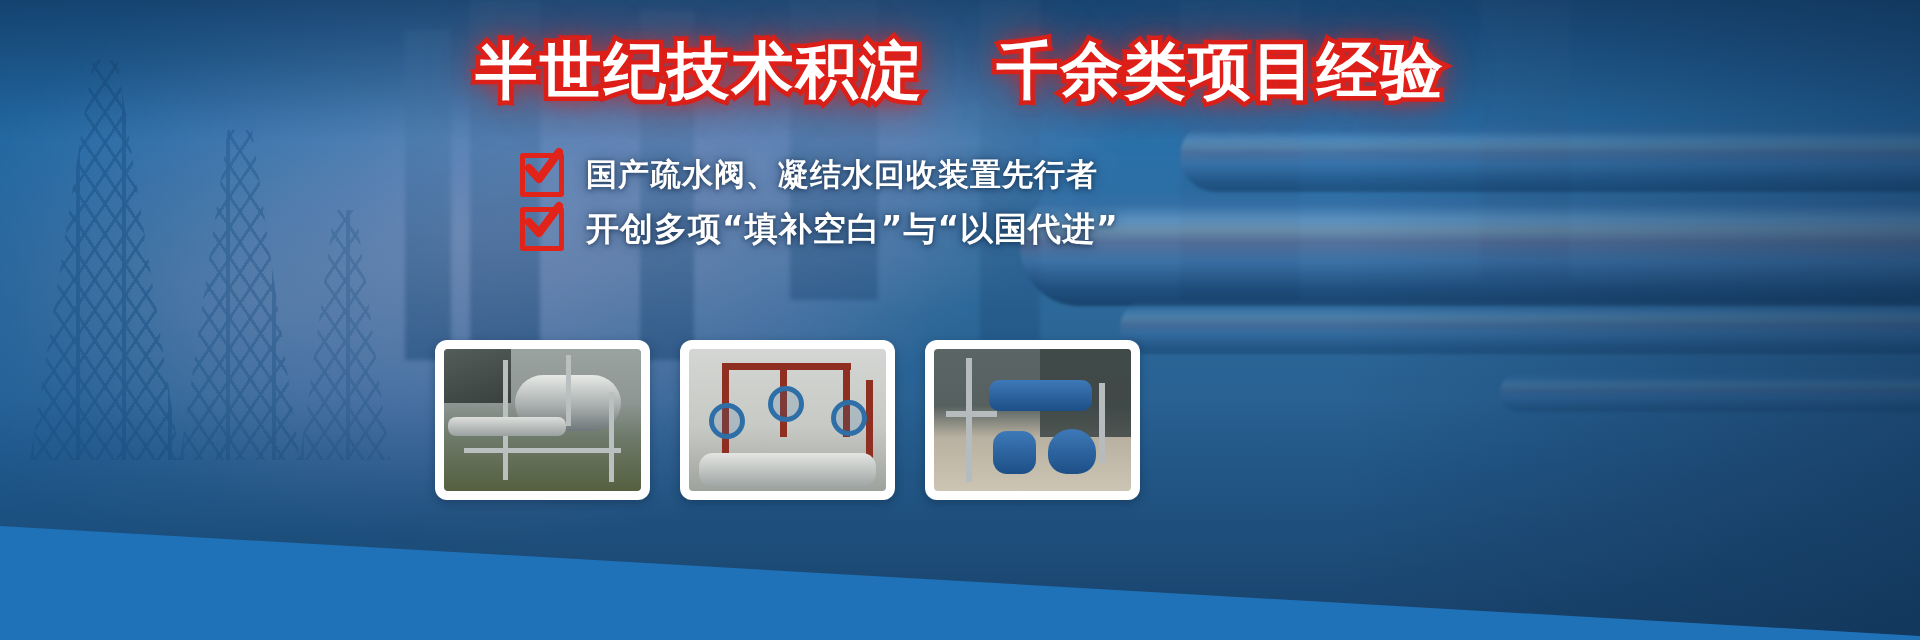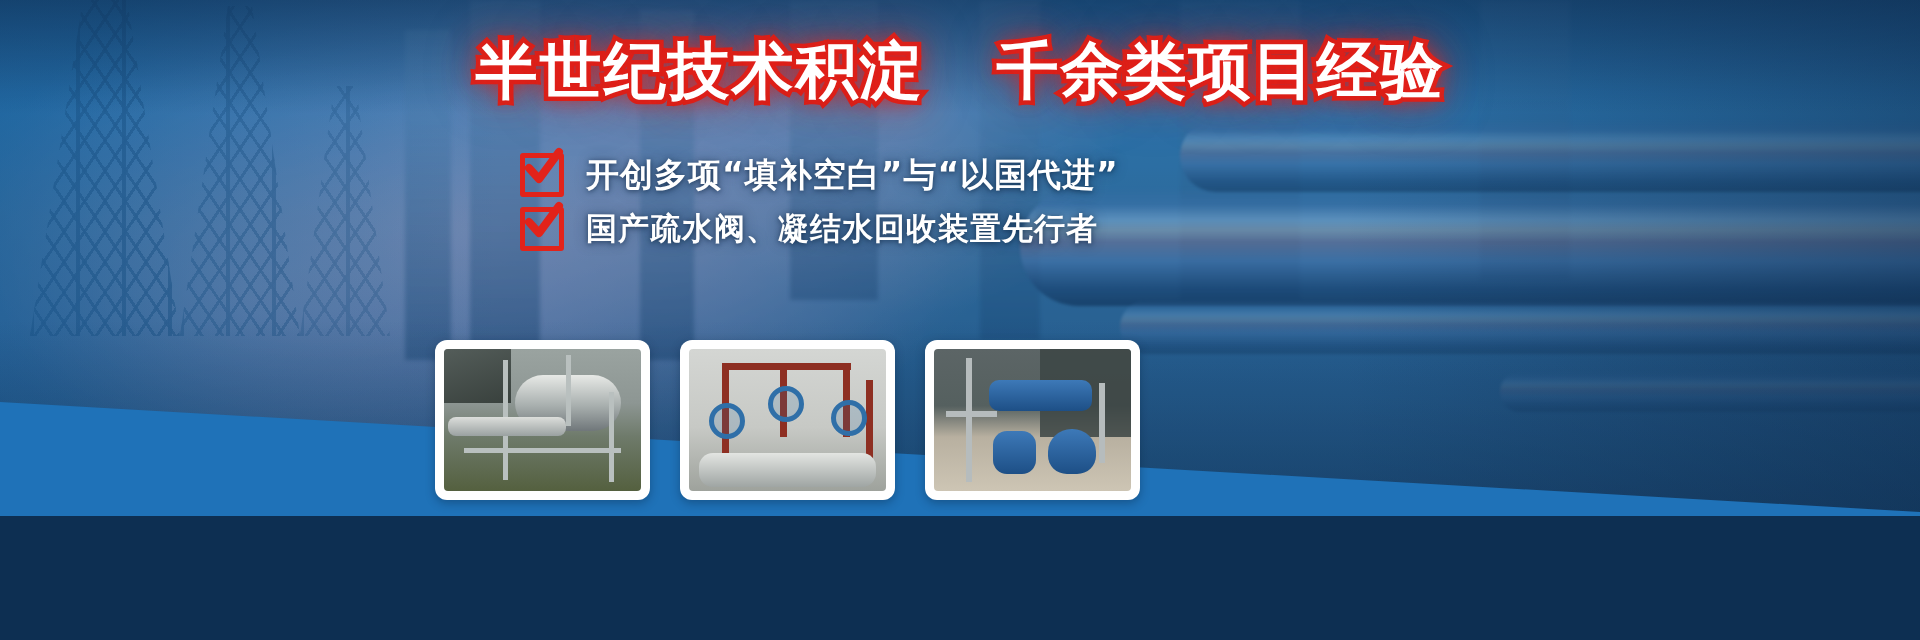--- a/index.html
+++ b/index.html
@@ -2,21 +2,21 @@
 <html><head>
 <meta charset="utf-8">
 <title>Banner</title>
 <style>
   html,body{margin:0;padding:0;}
   body{
     width:1920px;height:640px;overflow:hidden;
     font-family:"Liberation Sans","DejaVu Sans",sans-serif;
     background:#0d2f52;
   }
-  .banner{position:relative;width:1920px;height:516px;overflow:hidden;}
+  .banner{position:relative;width:1920px;height:640px;overflow:hidden;}
 
   
   .bg-base{position:absolute;inset:0;
     background:
       linear-gradient(180deg,#2a6fa8 0%,#2f7ab4 18%,#35709e 42%,#2b5f8e 70%,#24527c 100%);
   }
   
   .bg-haze{position:absolute;inset:0;
     background:
       radial-gradient(ellipse 620px 400px at 470px 230px, rgba(196,120,130,.55) 0%, rgba(150,95,120,.30) 45%, rgba(40,80,130,0) 78%),
@@ -156,36 +156,36 @@
   <div class="diagonal-fill"></div>
 
   <div class="headline">
     <span>半世纪技术积淀</span>
     <span class="gap"></span>
     <span>千余类项目经验</span>
   </div>
 
   <div class="bullets">
 
+    <div class="bullet bullet-1">
+      <span class="chk">
+        <svg viewBox="0 0 44 44" aria-hidden="true">
+          <path d="M8 22 L18 33 L38 6" fill="none" stroke="#e2231a" stroke-width="8" stroke-linecap="round" stroke-linejoin="round"></path>
+        </svg>
+      </span>
+      <span class="btext">国产疏水阀、凝结水回收装置先行者</span>
+    </div>
+
     <div class="bullet bullet-2">
       <span class="chk">
         <svg viewBox="0 0 44 44" aria-hidden="true">
           <path d="M8 22 L18 33 L38 6" fill="none" stroke="#e2231a" stroke-width="8" stroke-linecap="round" stroke-linejoin="round"></path>
         </svg>
       </span>
       <span class="btext">开创多项“填补空白”与“以国代进”</span>
-    </div>
-
-    <div class="bullet bullet-1">
-      <span class="chk">
-        <svg viewBox="0 0 44 44" aria-hidden="true">
-          <path d="M8 22 L18 33 L38 6" fill="none" stroke="#e2231a" stroke-width="8" stroke-linecap="round" stroke-linejoin="round"></path>
-        </svg>
-      </span>
-      <span class="btext">国产疏水阀、凝结水回收装置先行者</span>
     </div>
 
 
   </div>
 
   <div class="cards">
 
     <div class="card">
       <div class="card-img ph1">
         <div class="dark"></div>

